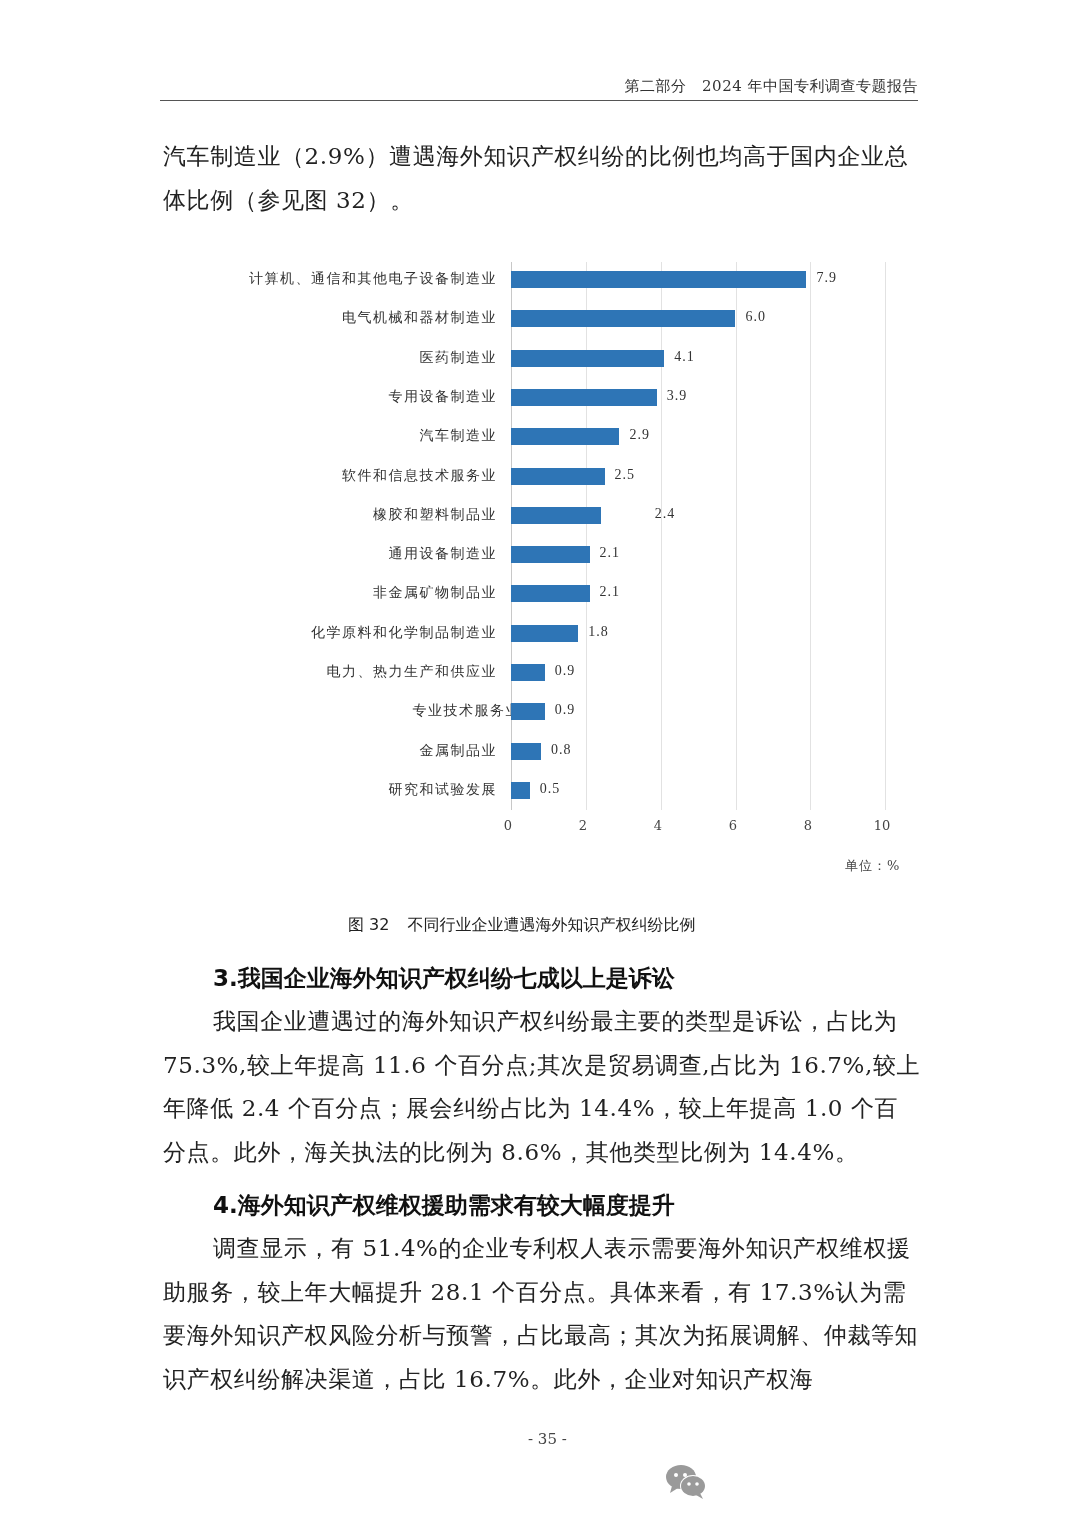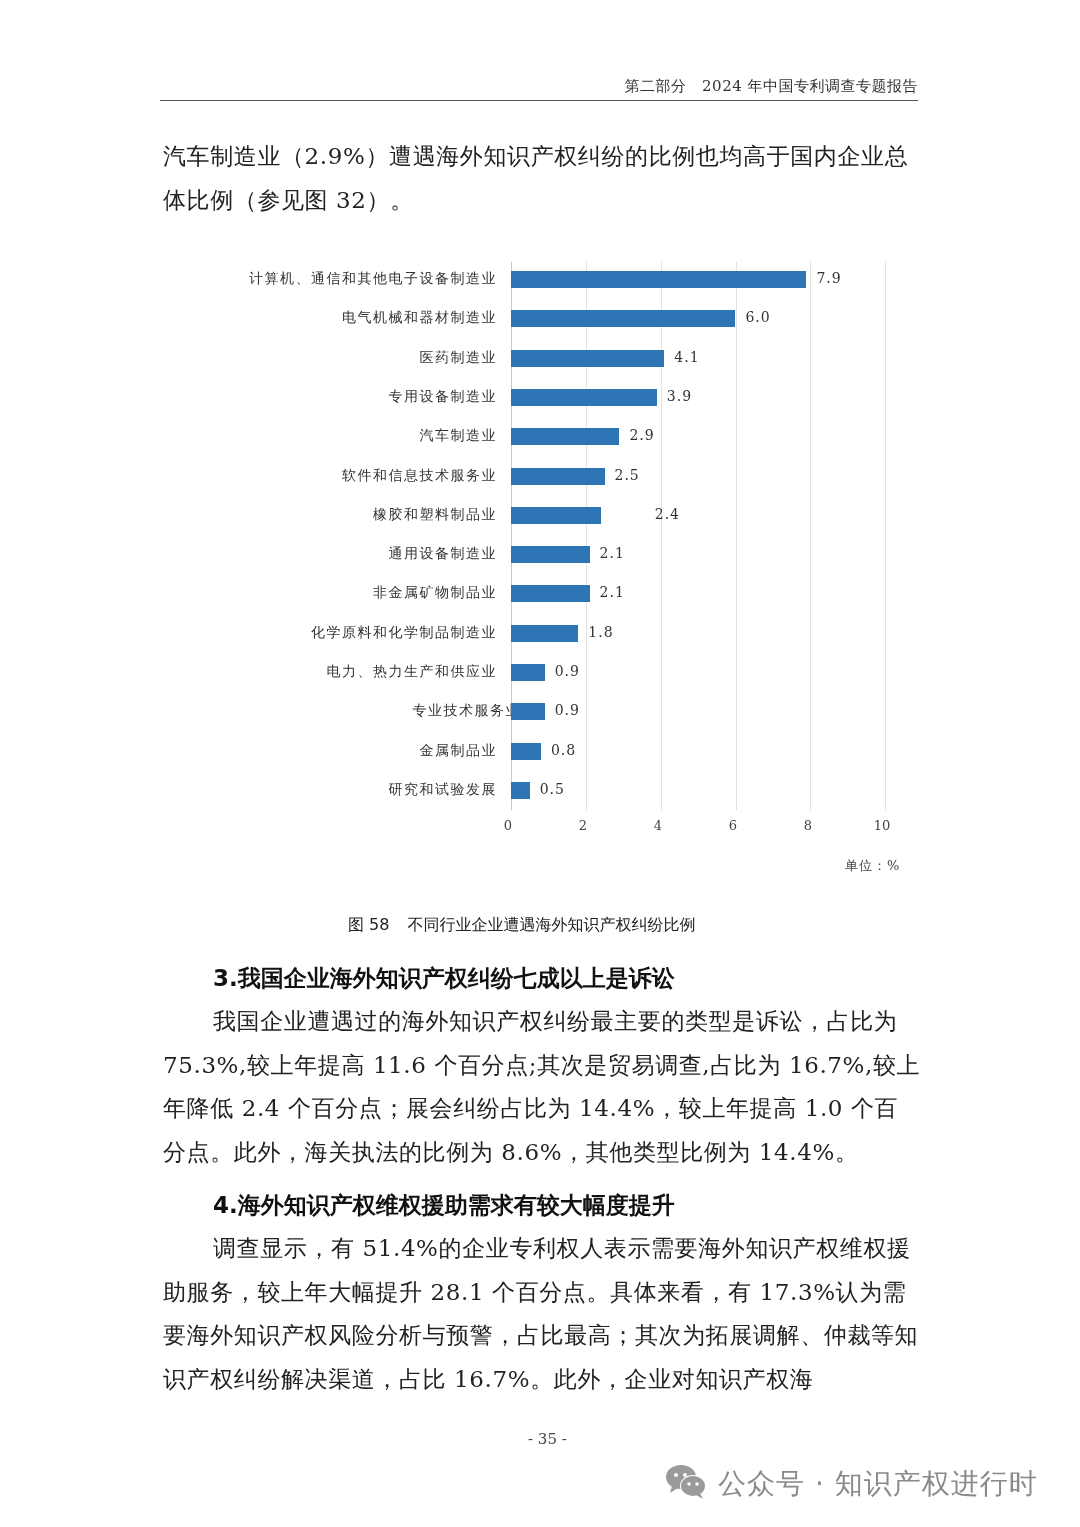--- a/index.html
+++ b/index.html
@@ -13,21 +13,21 @@
   .indent { text-indent: 50px; }
   .heading { position: absolute; left: 213px; font-size: 23px; font-weight: bold;
              font-family: "DejaVu Sans", "Liberation Sans", sans-serif; color: #111; }
   
   .chart { position: absolute; left: 0; top: 0; width: 1080px; height: 900px; }
   .gridline { position: absolute; top: 262px; height: 548px; width: 1px; background: #e2e2e2; }
   .gridline.axis { background: #c8c8c8; }
   .row { position: absolute; left: 0; width: 1080px; height: 18px; }
   .row-label { position: absolute; right: 583px; top: -1px; font-size: 14px; color: #333; letter-spacing: 1.5px; white-space: nowrap; }
   .bar { position: absolute; left: 511px; top: 0; height: 17px; background: #2e75b6; }
-  .bar-value { position: absolute; top: -1px; font-size: 14px; color: #333; letter-spacing: 1px; }
+  .bar-value { position: absolute; top: -1px; font-size: 14px; color: #333; letter-spacing: 1px; font-family: Liberation Serif, serif; }
   .tick { position: absolute; top: 818px; font-size: 13px; color: #444; transform: translateX(-50%); }
   .unit { position: absolute; left: 845px; top: 857px; font-size: 13px; color: #444; letter-spacing: 1px; }
   .caption { position: absolute; left: 348px; top: 915px; font-size: 16px;
              font-family: "DejaVu Sans", "Liberation Sans", sans-serif; color: #222; }
   .caption .num { margin-right: 18px; }
   .page-num { position: absolute; left: 528px; top: 1430px; font-size: 15px; color: #444; }
   .watermark { position: absolute; left: 664px; top: 1462px; height: 44px; display: flex; align-items: center; }
   .wm-text { font-family: "DejaVu Sans", "Liberation Sans", sans-serif; font-size: 28px; color: #8a8a8a; margin-left: 10px; letter-spacing: 1px; }
 </style>
 </head>
@@ -124,21 +124,21 @@
   <span class="tick" style="left:583px;">2</span>
   <span class="tick" style="left:658px;">4</span>
   <span class="tick" style="left:733px;">6</span>
   <span class="tick" style="left:808px;">8</span>
   <span class="tick" style="left:882px;">10</span>
 
   <span class="unit">单位：%</span>
 </div>
 
 <div class="caption">
-  <span class="num">图 58</span><span>不同行业企业遭遇海外知识产权纠纷比例</span>
+  <span class="num">图 32</span><span>不同行业企业遭遇海外知识产权纠纷比例</span>
 </div>
 
 <div class="heading" style="top:963px;">3.我国企业海外知识产权纠纷七成以上是诉讼</div>
 <div class="para indent" style="top:1000px;">我国企业遭遇过的海外知识产权纠纷最主要的类型是诉讼，占比为75.3%,较上年提高 11.6 个百分点;其次是贸易调查,占比为 16.7%,较上年降低 2.4 个百分点；展会纠纷占比为 14.4%，较上年提高 1.0 个百分点。此外，海关执法的比例为 8.6%，其他类型比例为 14.4%。</div>
 
 <div class="heading" style="top:1190px;">4.海外知识产权维权援助需求有较大幅度提升</div>
 <div class="para indent" style="top:1227px;">调查显示，有 51.4%的企业专利权人表示需要海外知识产权维权援助服务，较上年大幅提升 28.1 个百分点。具体来看，有 17.3%认为需要海外知识产权风险分析与预警，占比最高；其次为拓展调解、仲裁等知识产权纠纷解决渠道，占比 16.7%。此外，企业对知识产权海</div>
 
 <div class="page-num">- 35 -</div>
 <div class="watermark">
@@ -148,14 +148,13 @@
       <path d="M8 24 L6 31 L14 26 Z" fill="#9a9a9a"></path>
       <ellipse cx="29" cy="24" rx="13" ry="11" fill="#ffffff"></ellipse>
       <ellipse cx="29" cy="24" rx="12" ry="10" fill="#9a9a9a"></ellipse>
       <path d="M36 31 L39 37 L32 33 Z" fill="#9a9a9a"></path>
       <circle cx="12" cy="13" r="2" fill="#fff"></circle>
       <circle cx="21" cy="13" r="2" fill="#fff"></circle>
       <circle cx="25" cy="22" r="1.8" fill="#fff"></circle>
       <circle cx="33" cy="22" r="1.8" fill="#fff"></circle>
     </svg>
   </span>
-  <span class="wm-text">公众号 · 知识产权进行时</span>
 </div>
 
 </body></html>

